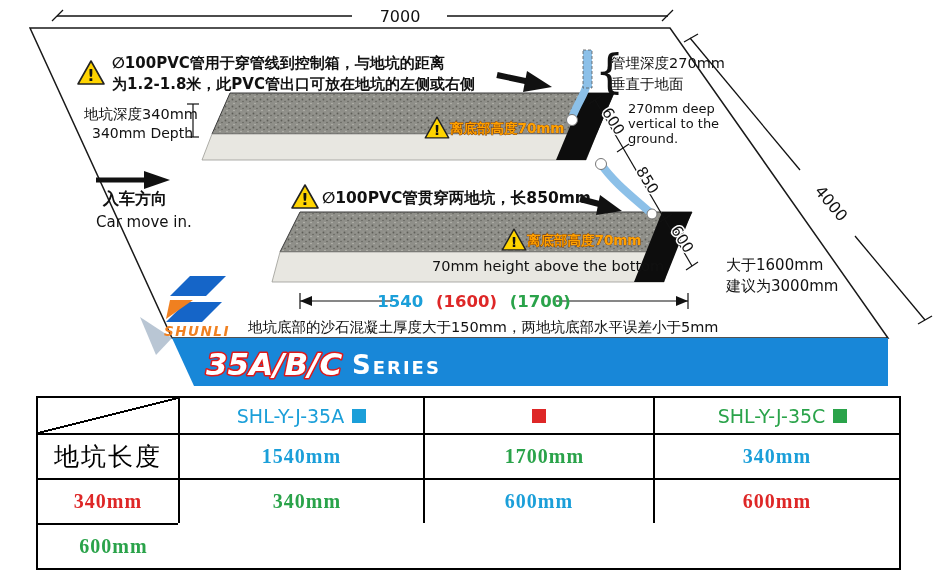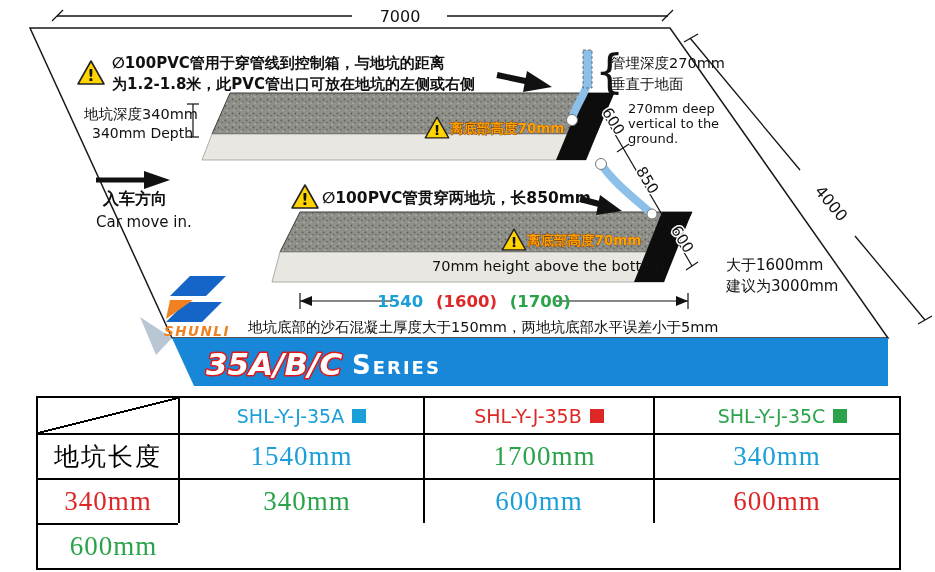--- a/index.html
+++ b/index.html
@@ -14,21 +14,21 @@
   .cell:nth-child(4n+1) { border-left:none; }
   .cell:nth-child(-n+4) { border-top:none; }
   .corner { background:linear-gradient(to bottom right,
     transparent calc(50% - 1px), #000 calc(50% - 1px),
     #000 calc(50% + 1px), transparent calc(50% + 1px)); }
   .head { font-size:19px; gap:8px; font-weight:500; }
   .col-a { color:#1b9fd9; } .col-b { color:#de2727; } .col-c { color:#2aa34a;padding-left:11px; }
   .sq { width:14px; height:14px; display:inline-block; }
   .sq-a { background:#1b9fd9; } .sq-b { background:#de2727; } .sq-c { background:#2aa34a; }
   .rowlabel { font-size:25px; color:#000; letter-spacing:2px; }
-  .val { font-family:"Liberation Serif","DejaVu Serif",serif; font-size:27px; letter-spacing:1px; }
+  .val { font-family:"Liberation Serif","DejaVu Serif",serif; font-size:20px; letter-spacing:1px;font-weight:bold; }
 </style>
 </head>
 <body>
 
 <svg class="diagram" width="935" height="392" viewBox="0 0 935 392" font-family="'DejaVu Sans','Liberation Sans',sans-serif">
   <defs>
     <pattern id="speckle" width="7" height="7" patternUnits="userSpaceOnUse">
       <rect width="7" height="7" fill="#8f8f89"></rect>
       <circle cx="1.5" cy="1.5" r="0.9" fill="#5e5e58"></circle>
       <circle cx="5" cy="3.5" r="0.8" fill="#64645e"></circle>
@@ -182,21 +182,20 @@
   </g>
 </svg>
 
 <div class="spec-table">
   <div class="cell corner"></div>
   <div class="cell head col-a">
     <span>SHL-Y-J-35A</span>
     <span class="sq sq-a"></span>
   </div>
   <div class="cell head col-b">
-    <span>SHL-Y-J-35B</span>
     <span class="sq sq-b"></span>
   </div>
   <div class="cell head col-c">
     <span>SHL-Y-J-35C</span>
     <span class="sq sq-c"></span>
   </div>
 
   <div class="cell rowlabel">地坑长度</div>
   <div class="cell val col-a">1540mm</div>
   <div class="cell val col-c">1700mm</div>

